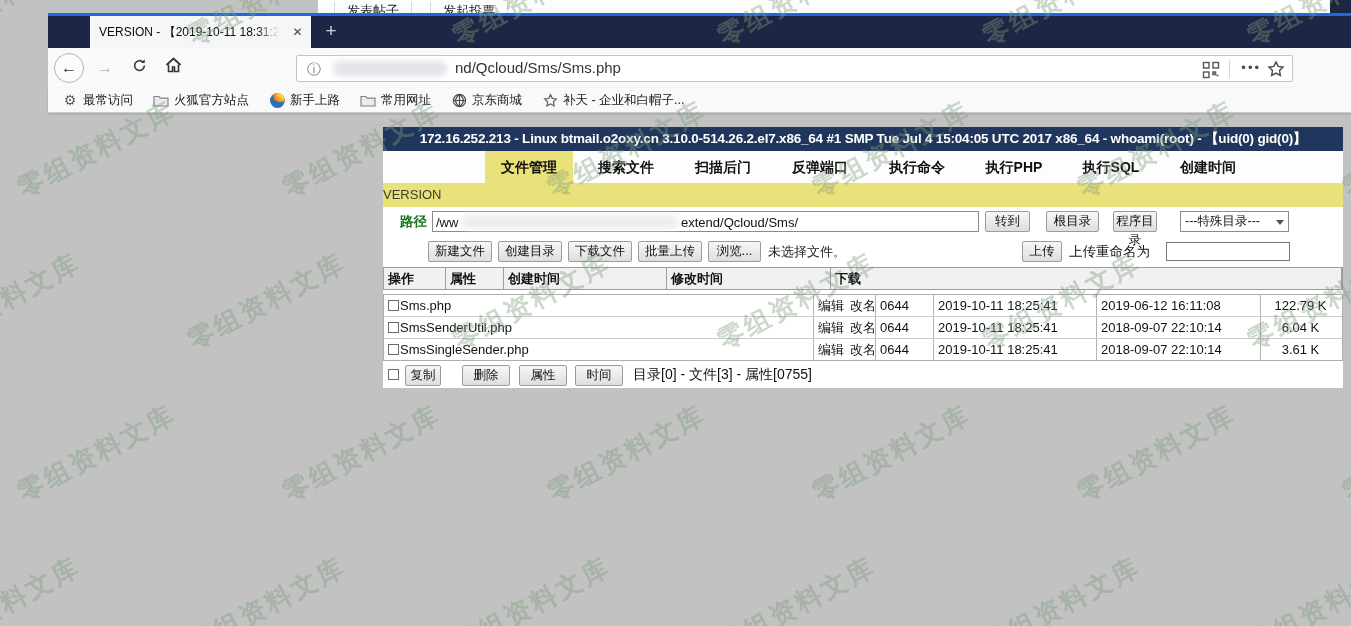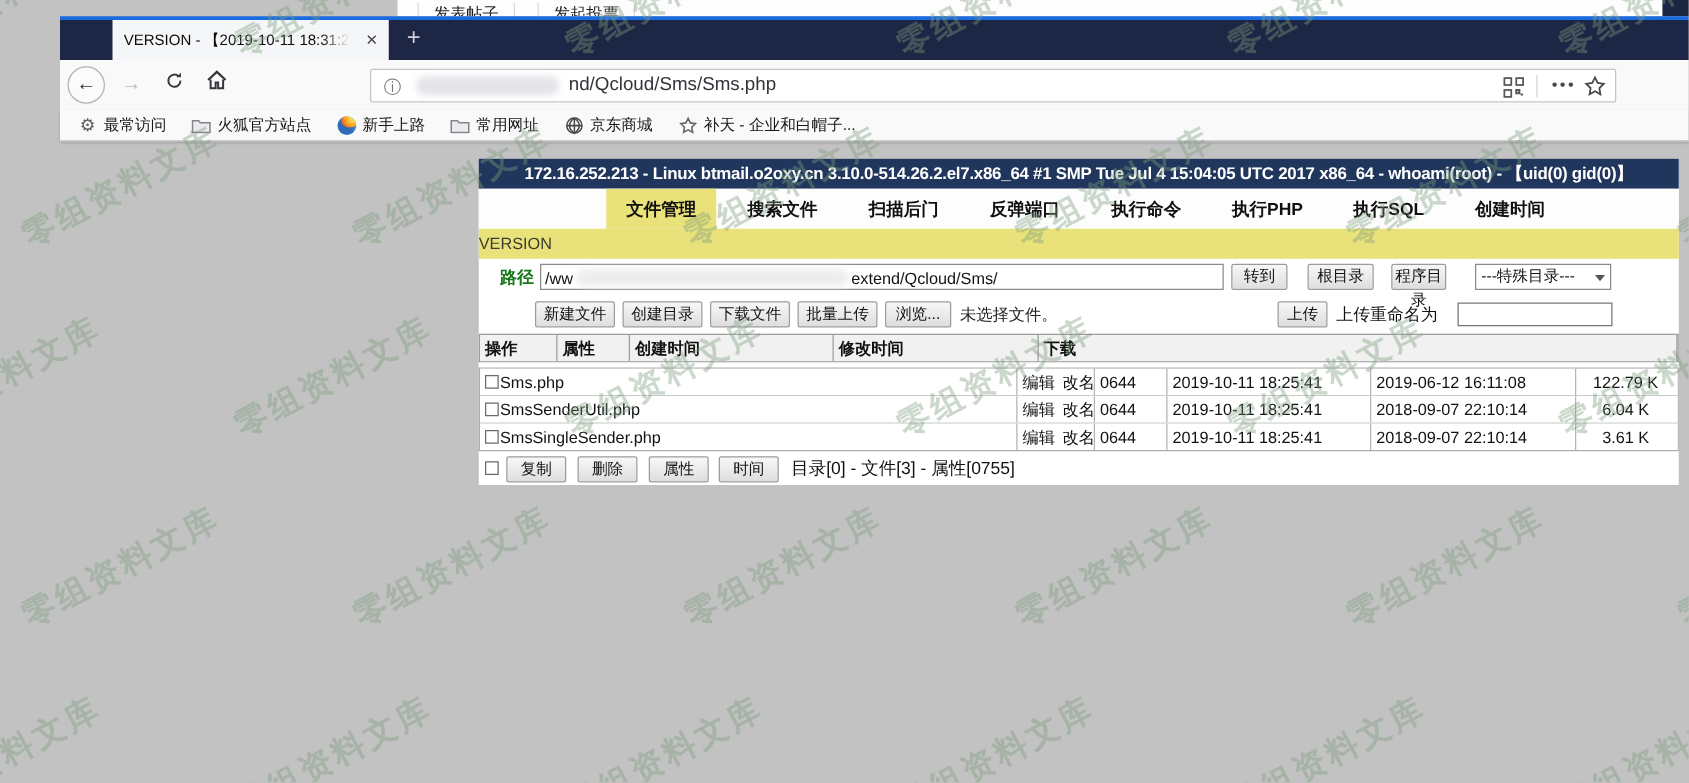--- a/index.html
+++ b/index.html
@@ -109,21 +109,21 @@
   #tgap { height:4px; background:#fff; }
   #tbody { border:1px solid #adadad; }
   #tbody .tr { border-bottom:1px solid #cbcbcb; background:#fff; }
   #tbody .tr:last-child { border-bottom:none; }
   .cb { display:inline-block; width:11px; height:11px; border:1px solid #6b6b6b; background:#fff;
         vertical-align:-1px; margin-right:1px; }
   .oplink { margin-right:6px; }
 
   #sh-footer { position:relative; height:27px; }
   #foot-cb { position:absolute; left:5px; top:8px; }
-  #copy-btn { left:22px; width:48px; }
+  #copy-btn { left:22px; width:36px; }
   #del-btn { left:79px; width:48px; }
   #attr-btn { left:136px; width:48px; }
   #time-btn { left:192px; width:48px; }
   #summary { position:absolute; left:250px; top:0; line-height:27px; font-size:14px; color:#111; }
 
   
   #watermarks { position:absolute; left:0; top:0; width:1351px; height:626px; pointer-events:none; z-index:60; overflow:hidden; }
   .wm { position:absolute; transform:rotate(-28deg); font-size:26px; font-weight:600; letter-spacing:3px;
         color:rgba(126,158,126,0.40); white-space:nowrap; }
 </style>

